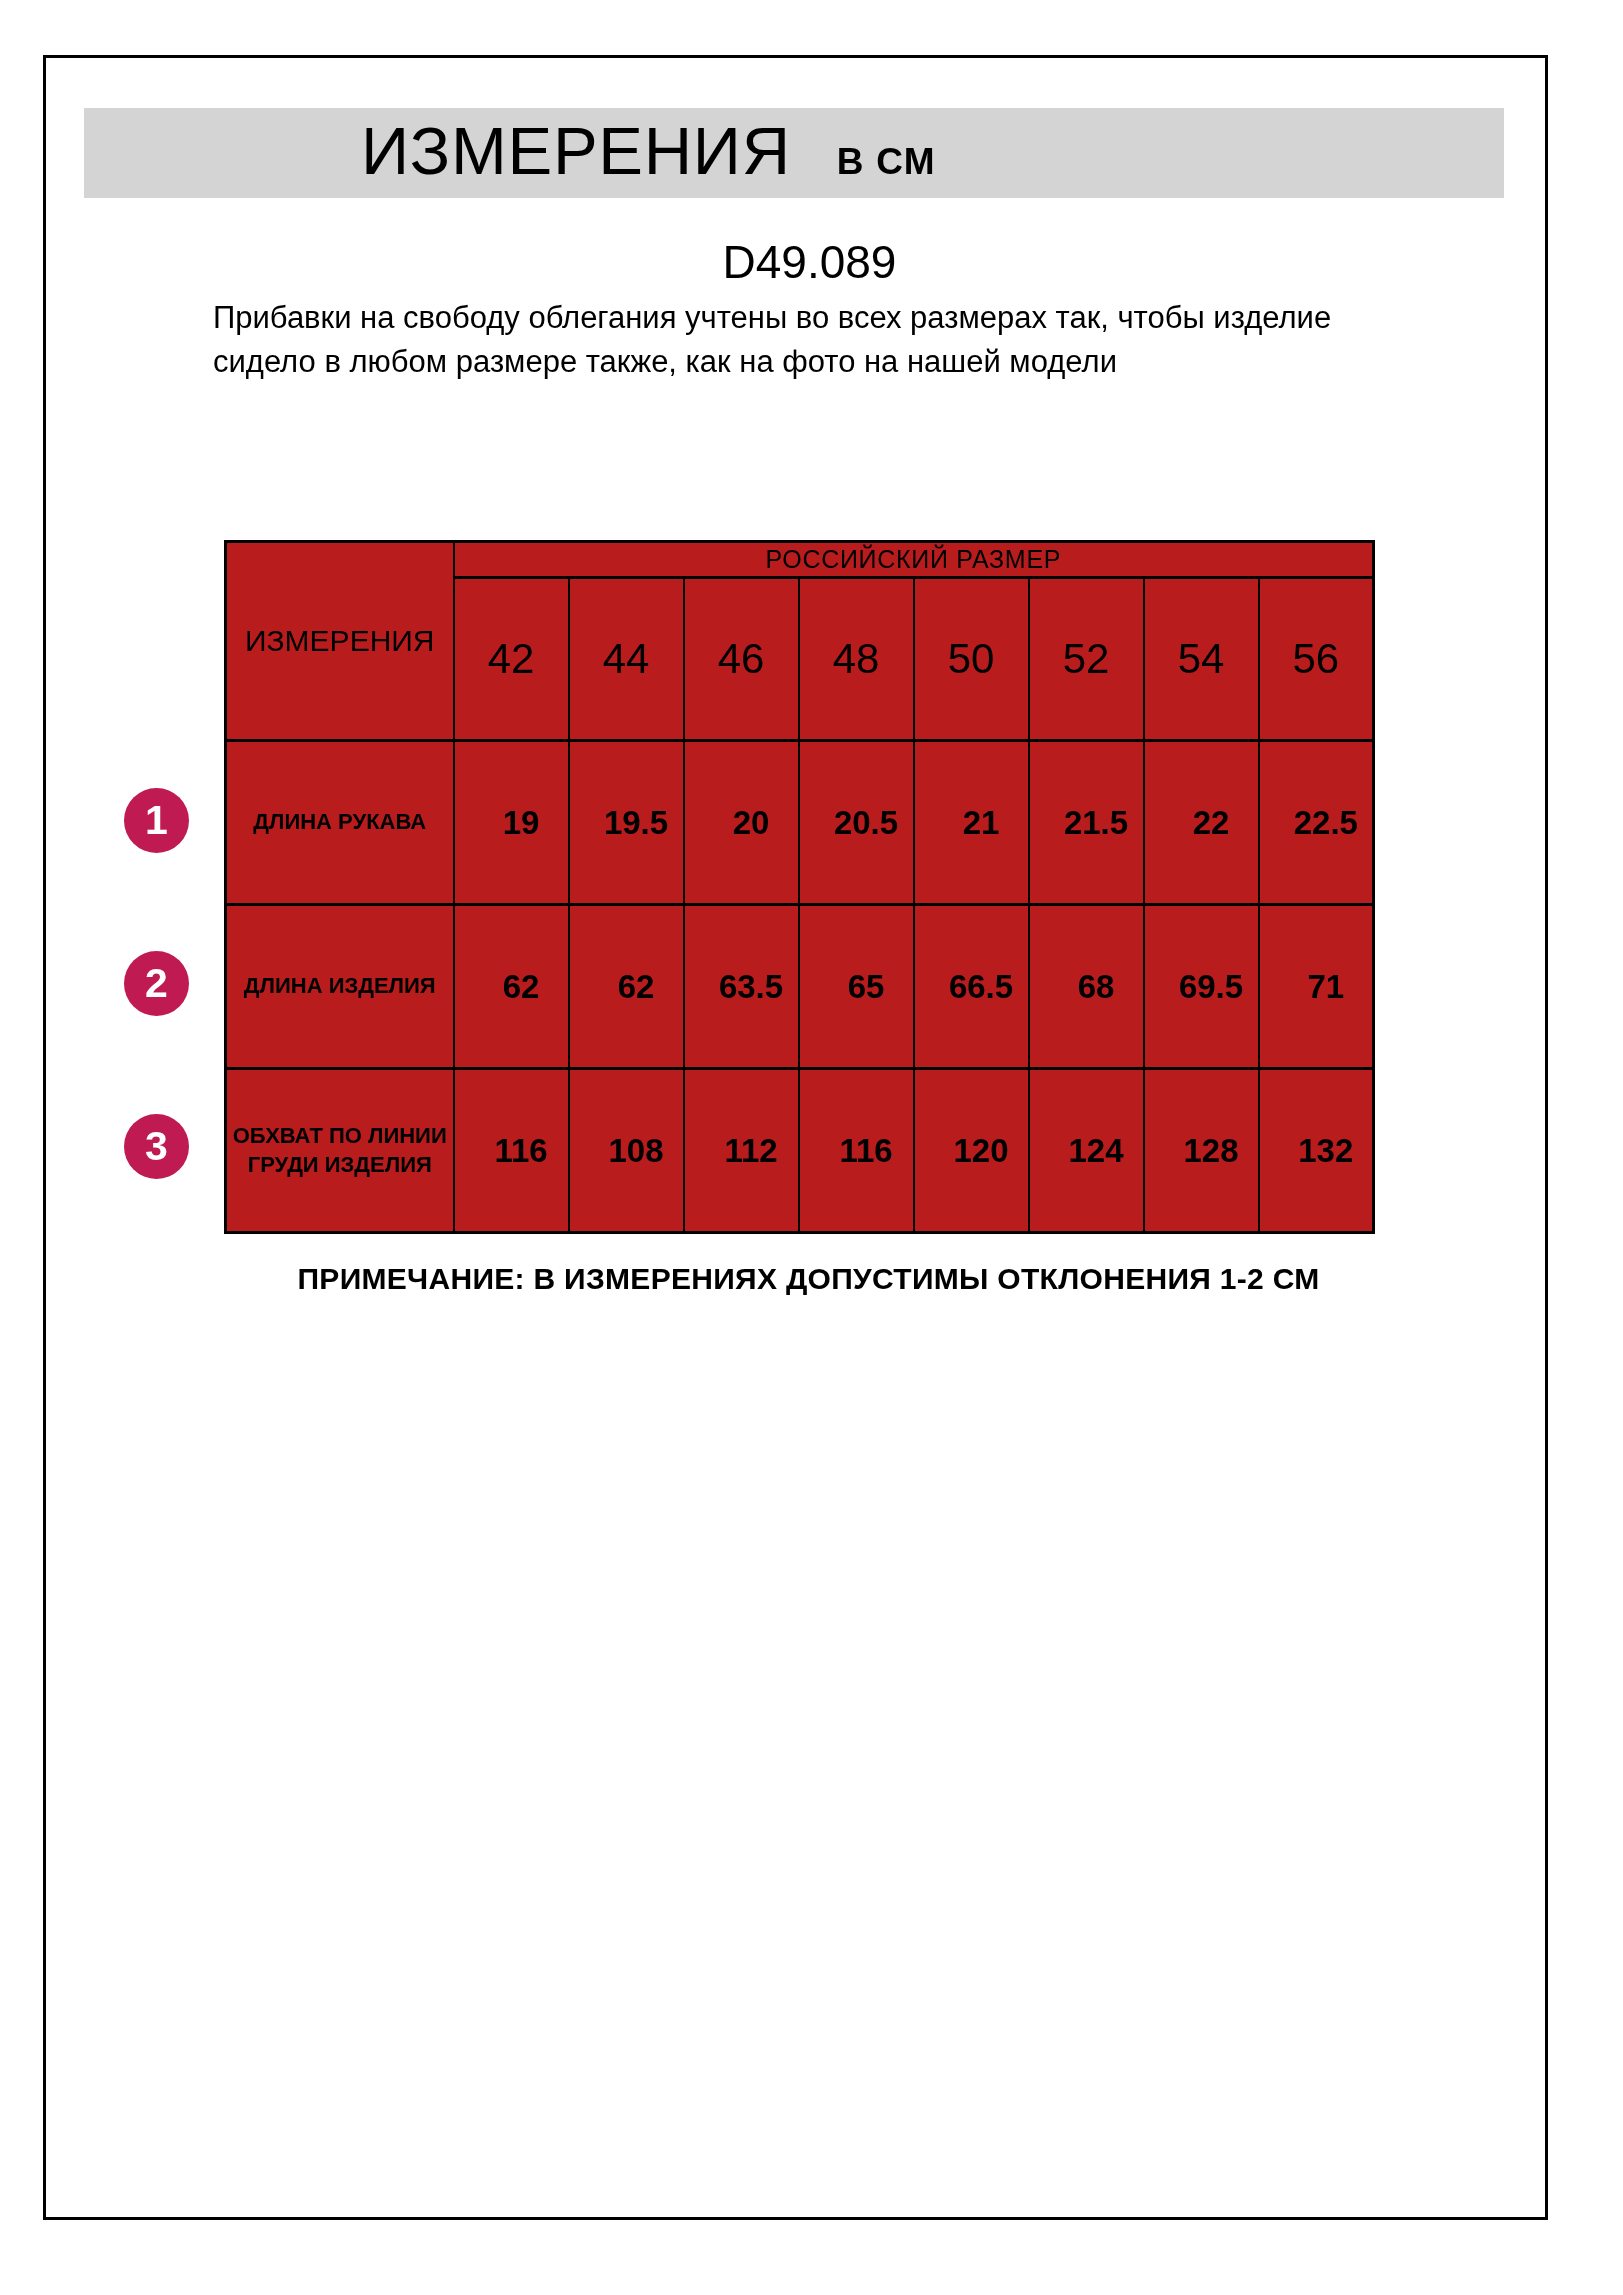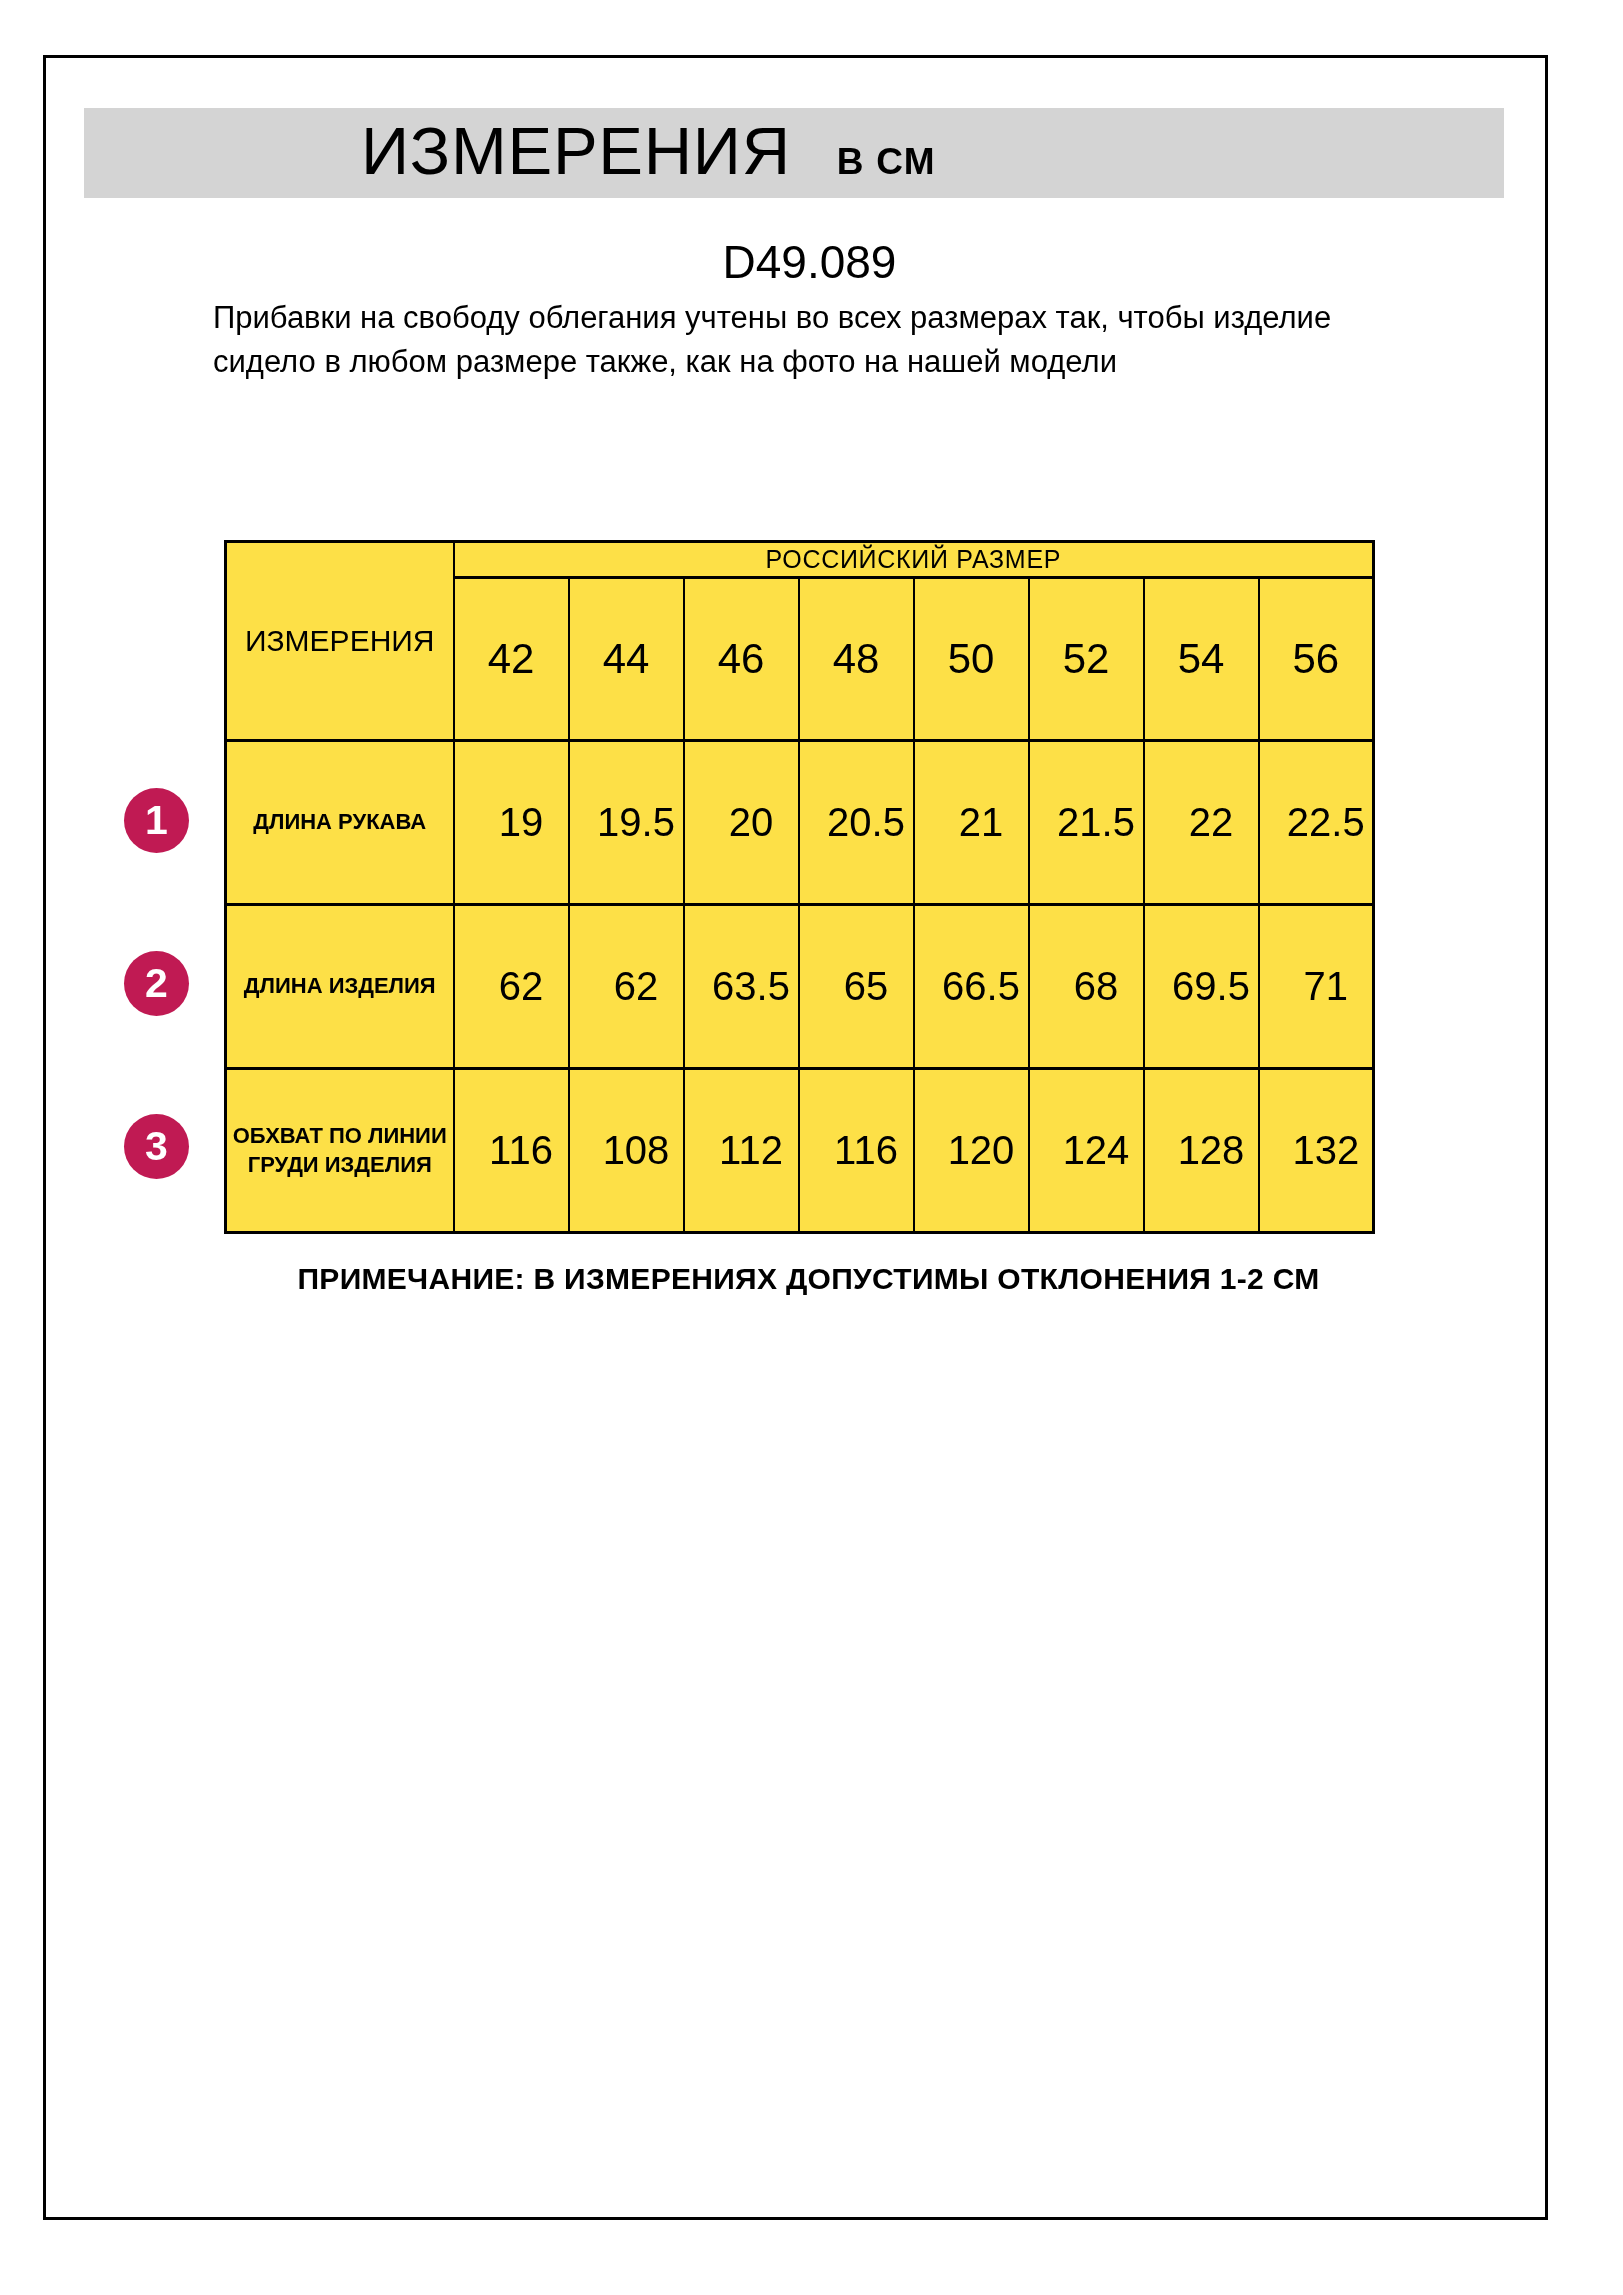--- a/index.html
+++ b/index.html
@@ -40,30 +40,30 @@
     width:1144px;
   }
   table.size-table col.label-col { width:228px; }
   table.size-table col.size-col { width:115px; }
   table.size-table, table.size-table th, table.size-table td { border:2px solid #000; }
   table.size-table { border-width:3.9px; }
   table.size-table tr { page-break-inside:avoid; }
   table.size-table thead tr.group-row { height:36px; }
   table.size-table thead tr.group-row th { border-bottom-width:3.9px; }
   table.size-table thead tr.size-row { height:163px; }
-  table.size-table thead th, table.size-table tbody td { text-align:center; vertical-align:middle; background:#fde047; }
+  table.size-table thead th, table.size-table tbody td { text-align:center; vertical-align:middle; background:#b91c1c; }
   table.size-table tbody tr { height:164px; }
   table.size-table tbody tr td { border-top-width:3.9px; border-bottom-width:3.9px; }
   table.size-table thead tr.size-row th { border-bottom-width:3.9px; }
 
   .corner-th { font-size:30px; font-weight:400; letter-spacing:0; }
   .group-th { font-size:25px; font-weight:400; letter-spacing:0.7px; }
   .size-th { font-size:42px; font-weight:400; }
   .label-td { font-size:22px; font-weight:700; line-height:1.3; padding:0 2.6px; }
-  .value-td { font-size:40px; font-weight:400;padding-left:20px; }
+  .value-td { font-size:33px; font-weight:700;padding-left:20px; }
 
   .row-badge {
     position:absolute; left:124px; width:65px; height:65px;
     border-radius:50%; background:#c01a53;
     color:#fff; font-size:41px; font-weight:700;
     display:flex; align-items:center; justify-content:center;
   }
   #badge-1 { top:788px; }
   #badge-2 { top:951px; }
   #badge-3 { top:1114px; }

